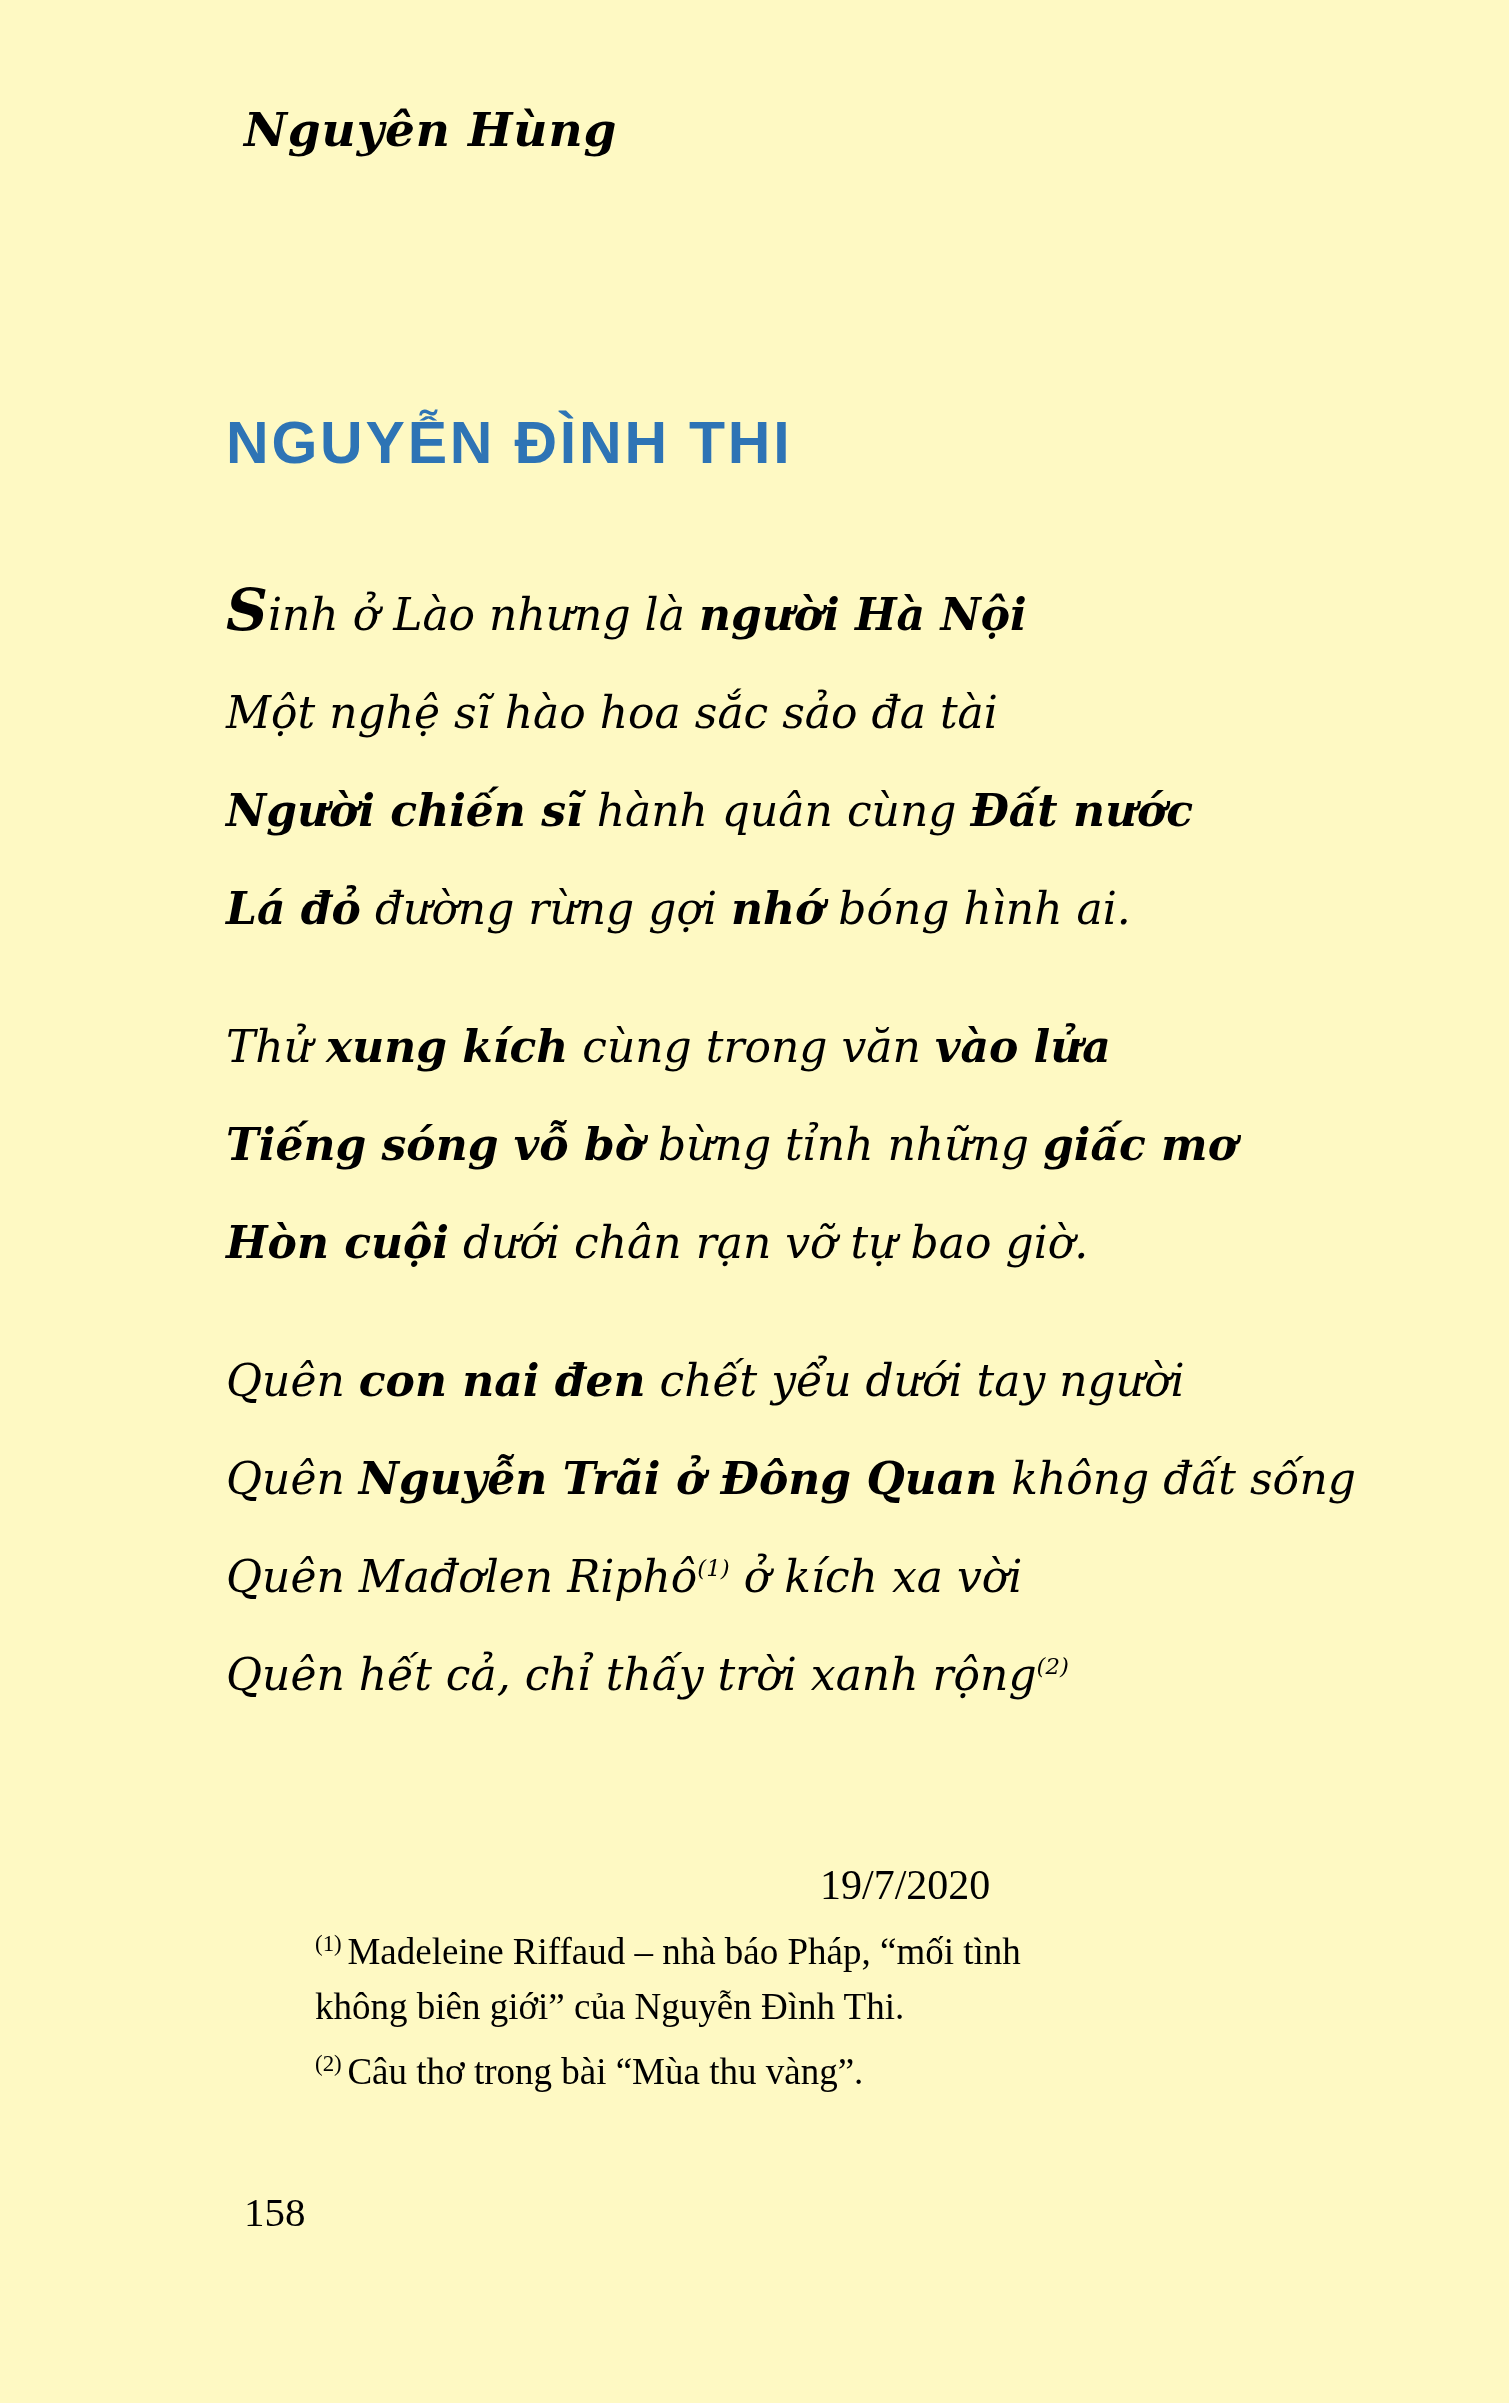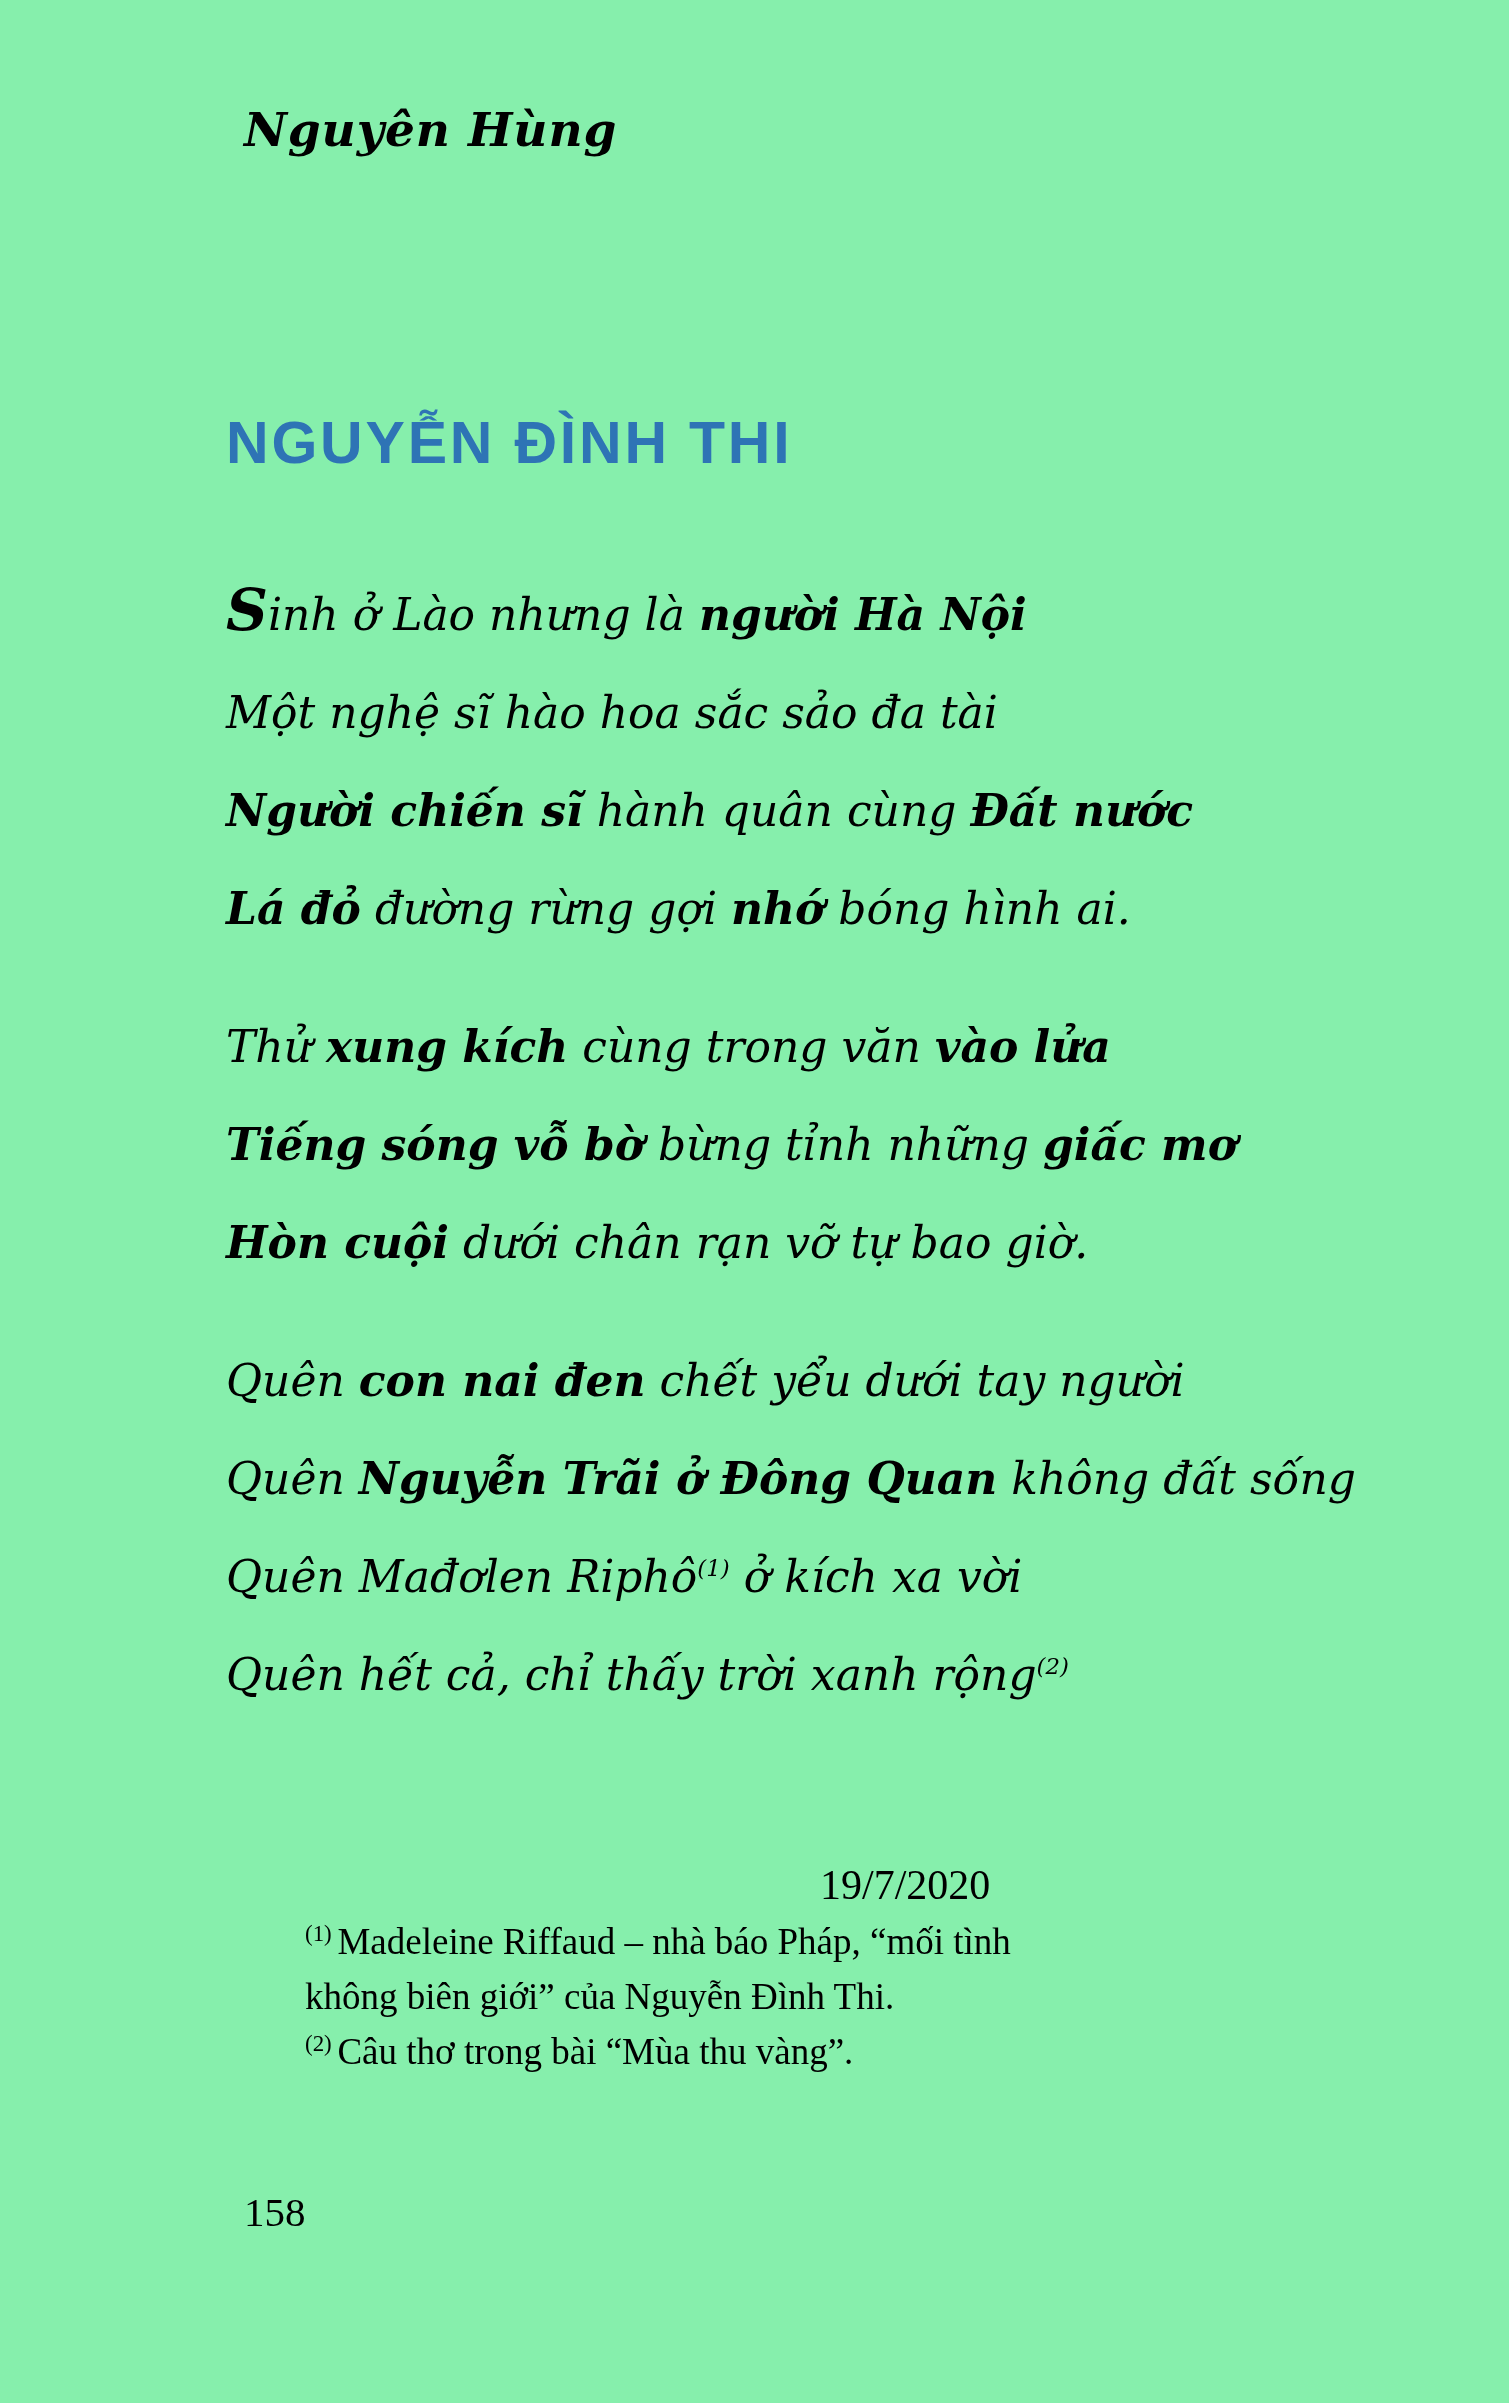--- a/index.html
+++ b/index.html
@@ -4,21 +4,21 @@
 <style>
   html, body {
     margin: 0;
     padding: 0;
     background: #ffffff;
   }
   .page {
     position: relative;
     width: 1509px;
     height: 2404px;
-    background: #86efac;
+    background: #fef9c3;
     color: #000000;
     overflow: hidden;
   }
   
   .author-header {
     position: absolute;
     left: 244px;
     top: 102px;
     font-family: "DejaVu Serif", serif;
     font-style: italic;
@@ -71,21 +71,21 @@
   }
   .footnotes {
     position: absolute;
     left: 305px;
     top: 1914px;
     width: 994px;
     font-family: "Liberation Serif", serif;
     font-size: 37px;
     line-height: 55px;
   }
-  .footnote { margin: 0; }
+  .footnote { margin: 10px; }
   .footnote sup {
     font-size: 0.62em;
     line-height: 0;
     vertical-align: super;
     margin-right: 5.7px;
   }
   .page-number {
     position: absolute;
     left: 244px;
     top: 2188px;

